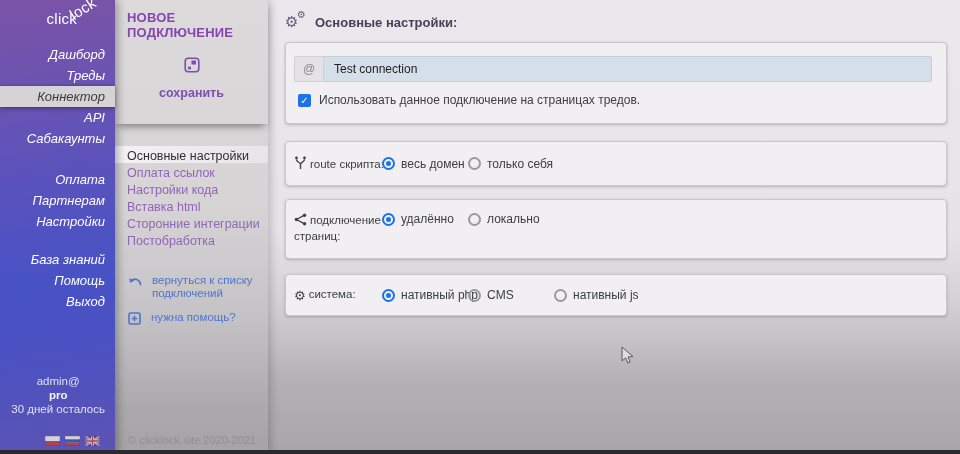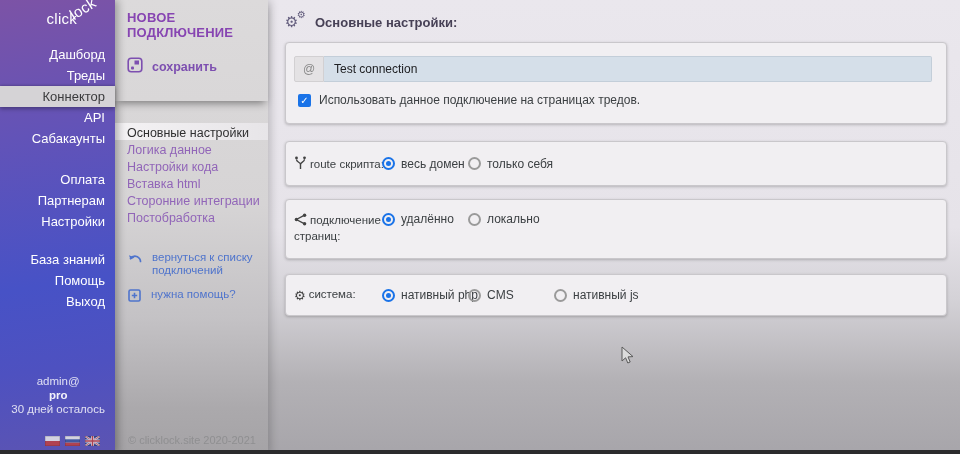--- a/index.html
+++ b/index.html
@@ -11,21 +11,21 @@
 
   
   .sidebar {
     position:absolute; left:0; top:0; width:115px; height:100%;
     background: linear-gradient(172deg, #7c53a6 0%, #6253b8 30%, #4752c6 62%, #4e51c0 80%, #5c54b2 100%);
     z-index:3; box-shadow: 3px 0 8px rgba(0,0,0,0.30);
   }
   .logo { position:absolute; top:10px; right:10px; color:#fff; font-size:15px; letter-spacing:0.3px; }
   .logo .l1 { display:inline-block; font-weight:400; }
   .logo .l2 { display:inline-block; transform: rotate(-33deg) translate(1px,-4px); transform-origin:left bottom; font-weight:400; }
-  .side-nav { position:absolute; top:44px; left:0; right:0; }
+  .side-nav { position:absolute; top:44px; left:0; right:0;font-style:italic; }
   .side-item {
     height:21px; line-height:21px; text-align:right; padding-right:10px;
     font-size:13px; color:#ffffff; cursor:default;
   }
   .side-item.active {
     background:#d5d3d6; color:#3b3b3d; box-shadow: 0 2px 4px rgba(0,0,0,0.30), 0 -1px 2px rgba(0,0,0,0.15);
   }
   .side-gap1 { height:20px; } .side-gap2 { height:17px; }
   .account { position:absolute; bottom:38px; right:10px; text-align:center; color:rgba(255,255,255,0.82); font-size:11.5px; line-height:14px; }
   .account .plan { font-weight:bold; color:rgba(255,255,255,0.92); }
@@ -33,21 +33,21 @@
   .flags svg { display:block; }
 
   
   .panel {
     position:absolute; left:115px; top:0; width:153px; height:100%;
     background: linear-gradient(#dcdadb 0%, #d6d4d5 45%, #c4c2c5 70%, #aba9ac 90%, #a5a3a6 100%);
     z-index:2; box-shadow: 3px 0 8px rgba(0,0,0,0.18);
   }
   .panel-header { padding:10px 12px 24px 12px; box-shadow: 0 5px 8px -3px rgba(0,0,0,0.45); }
   .panel-title { font-size:13px; font-weight:bold; color:#8745b2; letter-spacing:0.2px; }
-  .save-row { margin-top:17px; display:flex; align-items:center; gap:9px; cursor:pointer; }
+  .save-row { margin-top:17px; display:flex; align-items:center; gap:9px; cursor:pointer;flex-direction:column; }
   .save-label { font-size:12.5px; font-weight:bold; color:#7d4fb0; }
   .panel-menu { margin-top:22px; }
   .panel-item { height:17px; line-height:21px; padding-left:12px; font-size:12.5px; color:#9165b8; cursor:pointer; }
   .panel-item.active { background:linear-gradient(to right,#f4f2f4,#e7e5e8); color:#2f2f30; }
   .panel-links { margin-top:26px; padding-left:13px; }
   .p-link { display:flex; gap:10px; margin-bottom:11px; cursor:pointer; }
   .p-link-label { font-size:11.5px; line-height:13px; color:#4f74cc; max-width:105px; }
   .copyright { position:absolute; bottom:8px; left:13px; font-size:11px; color:#8f8f91; }
 
   
@@ -170,21 +170,21 @@
             <rect x="1.2" y="1.2" width="13.6" height="13.6" rx="3" fill="none" stroke="#7d4fb0" stroke-width="1.6"></rect>
             <rect x="7.5" y="3.5" width="4.5" height="4" fill="#7d4fb0"></rect>
             <rect x="4" y="9.5" width="3" height="3" rx="1" fill="#7d4fb0"></rect>
           </svg>
       </span>
       <span class="save-label">сохранить</span>
     </div>
   </div>
   <div class="panel-menu">
     <div class="panel-item active">Основные настройки</div>
-    <div class="panel-item">Логика данное</div>
+    <div class="panel-item">Оплата ссылок</div>
     <div class="panel-item">Настройки кода</div>
     <div class="panel-item">Вставка html</div>
     <div class="panel-item">Сторонние интеграции</div>
     <div class="panel-item">Постобработка</div>
   </div>
   <div class="panel-links">
     <div class="p-link">
       <span>
         <svg width="14" height="12" viewBox="0 0 14 12">
             <path d="M2.5 5.5 C4.5 2.5 9 2.2 11.5 5.5 C12.3 6.6 12.5 7.5 12.5 8.5" fill="none" stroke="#4f74cc" stroke-width="1.7" stroke-linecap="round"></path>

